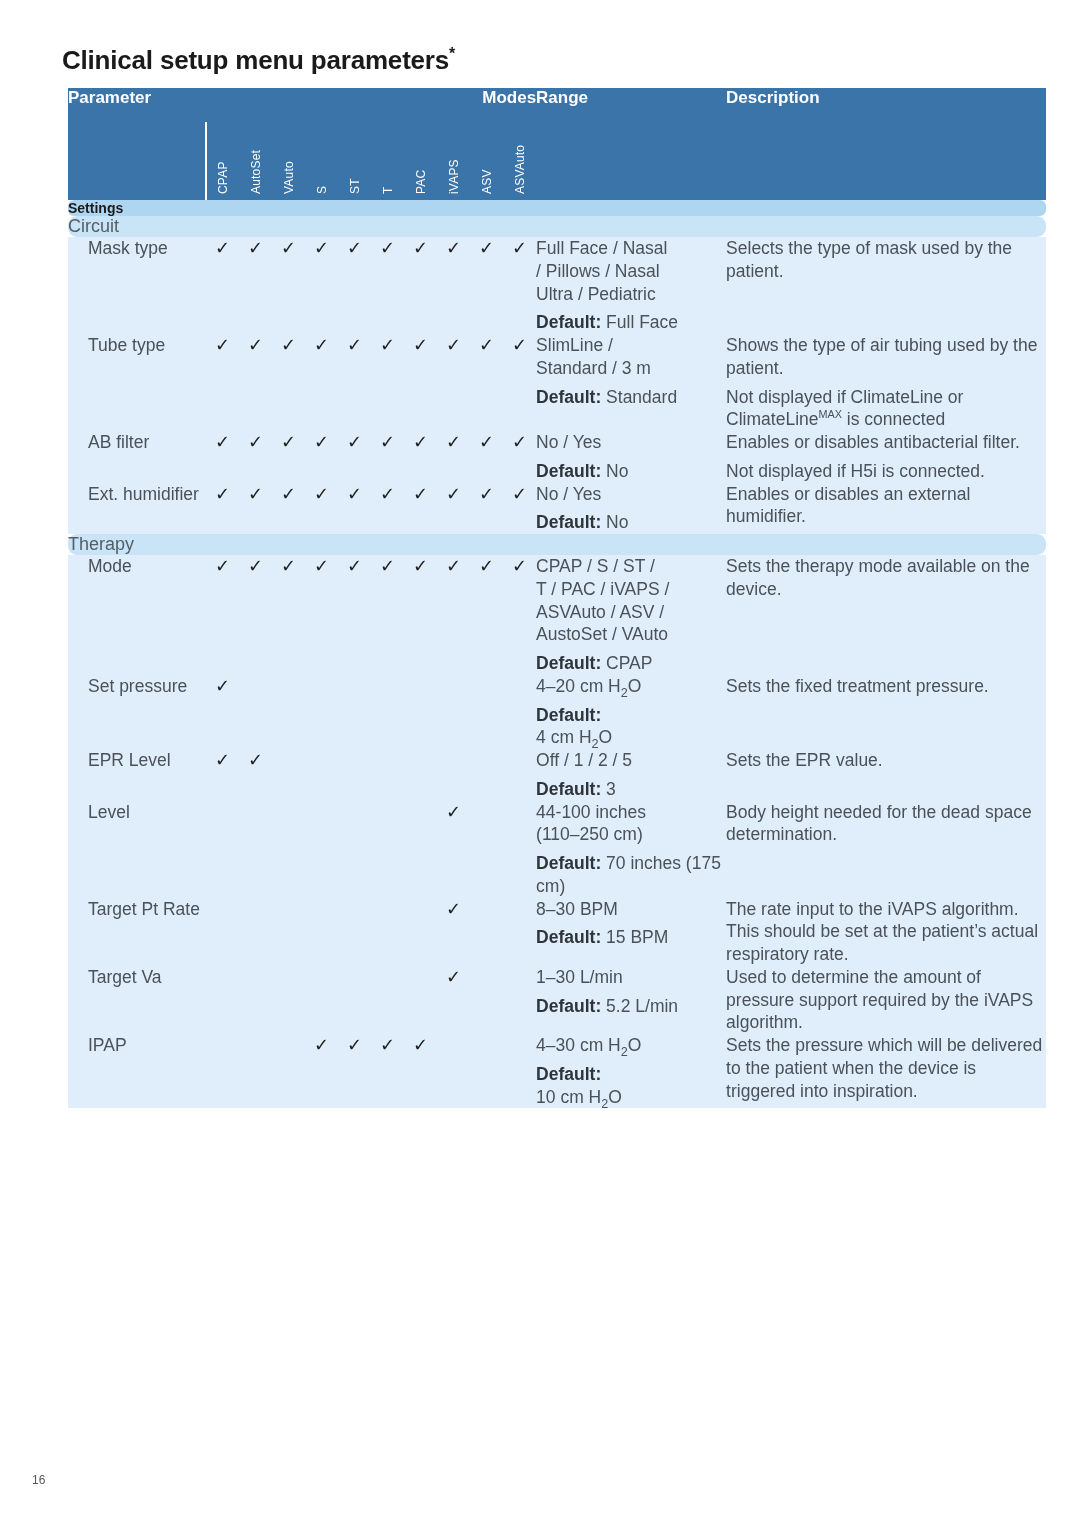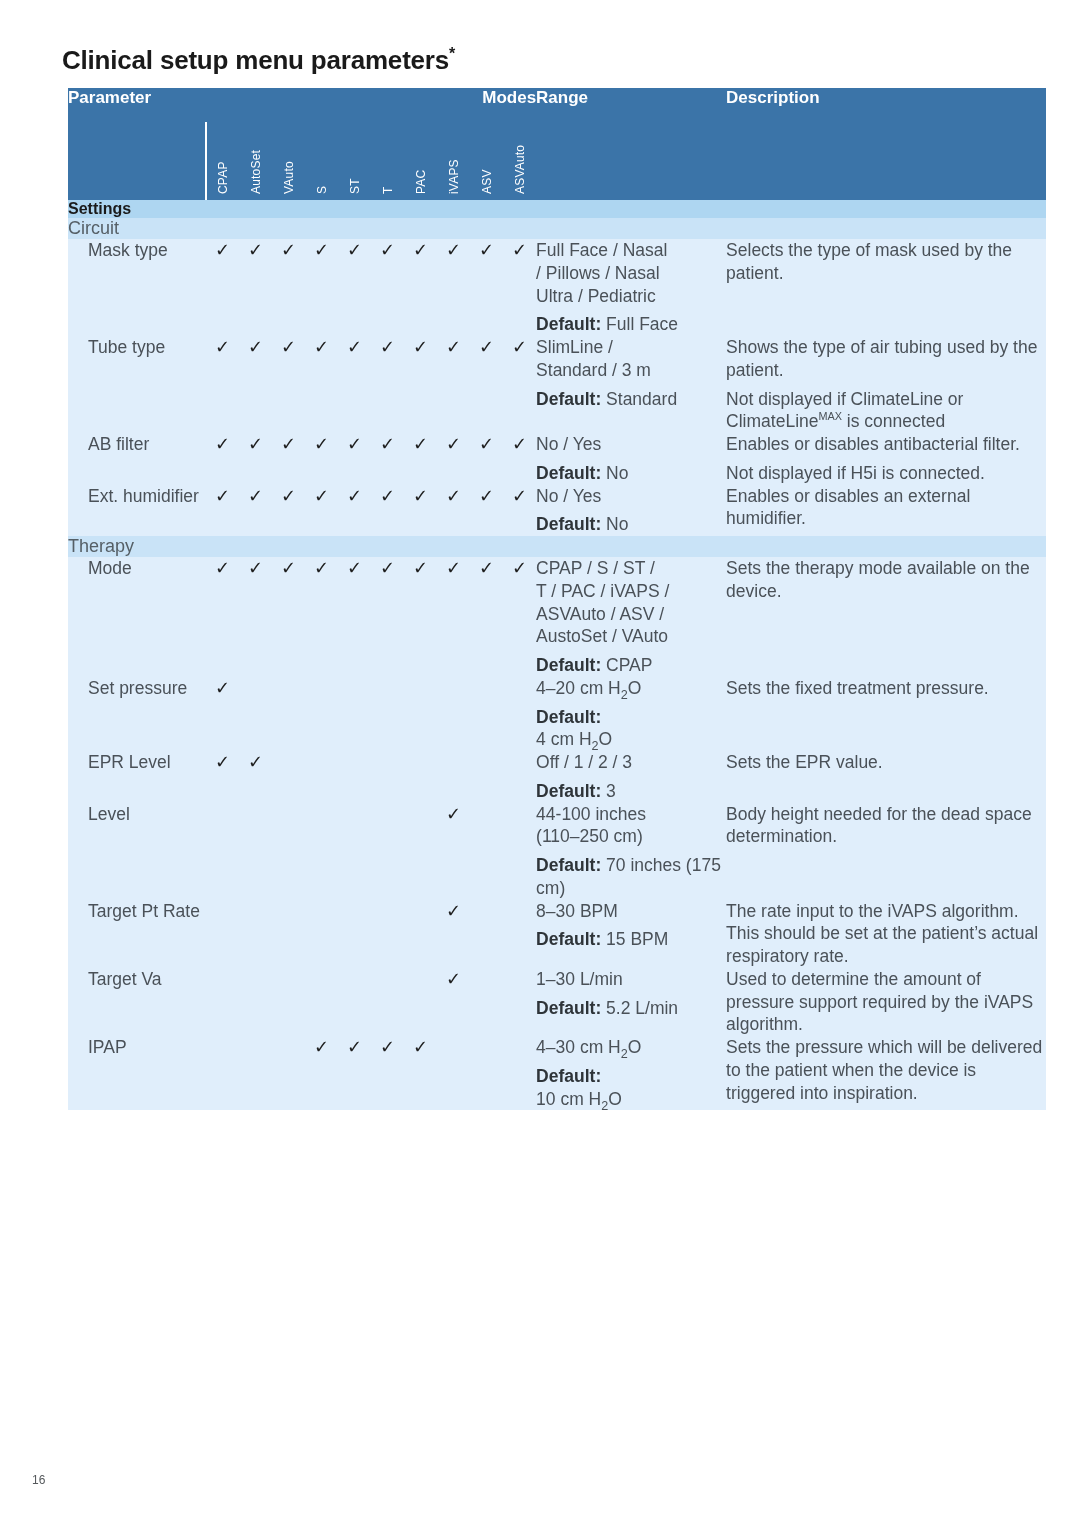--- a/index.html
+++ b/index.html
@@ -82,31 +82,33 @@
     white-space: nowrap;
     color: #ffffff;
     font-size: 12px;
     font-weight: normal;
     letter-spacing: 0.2px;
   }
   
   .section-band td {
     background: #aed6f1;
     font-weight: bold;
-    font-size: 16px;
+    font-size: 14px;
     color: #1a1a1a;
     padding: 7px 0 7px 10px;
     border-bottom: 2px solid #ffffff;
+    border-radius: 6px;
   }
   .subsection-band td {
     background: #c9e3f7;
     font-size: 18px;
     color: #555f66;
     padding: 7px 0 7px 10px;
     border-bottom: 2px solid #ffffff;
+    border-radius: 9px;
   }
   
   .drow td {
     background: #e0eefb;
     border-right: 2px solid #ffffff;
     border-bottom: 2px solid #ffffff;
     font-size: 17.5px;
     color: #4a5158;
     padding: 9px 9px 10px 10px;
     line-height: 1.30;
@@ -345,21 +347,21 @@
           <td class="tick">✓</td>
           <td class="tick"></td>
           <td class="tick"></td>
           <td class="tick"></td>
           <td class="tick"></td>
           <td class="tick"></td>
           <td class="tick"></td>
           <td class="tick"></td>
           <td class="tick"></td>
           <td class="rng">
-            <div><span>Off / 1 / 2 / 3</span></div>
+            <div><span>Off / 1 / 2 / 5</span></div>
             <div><span class="bold">Default:</span> 3</div>
           </td>
           <td class="desc last">
             <div>Sets the EPR value.</div>
           </td>
         </tr>
         <tr class="drow">
           <td class="param">Level</td>
           <td class="tick"></td>
           <td class="tick"></td>

